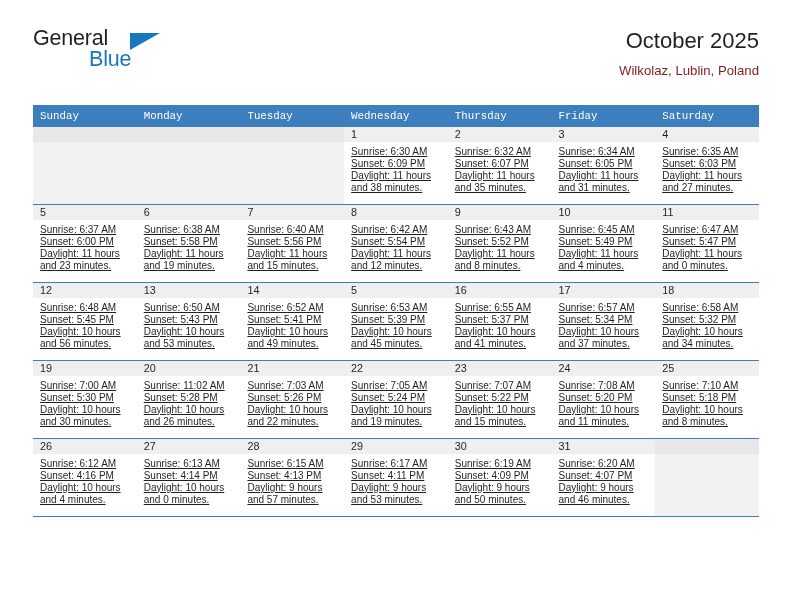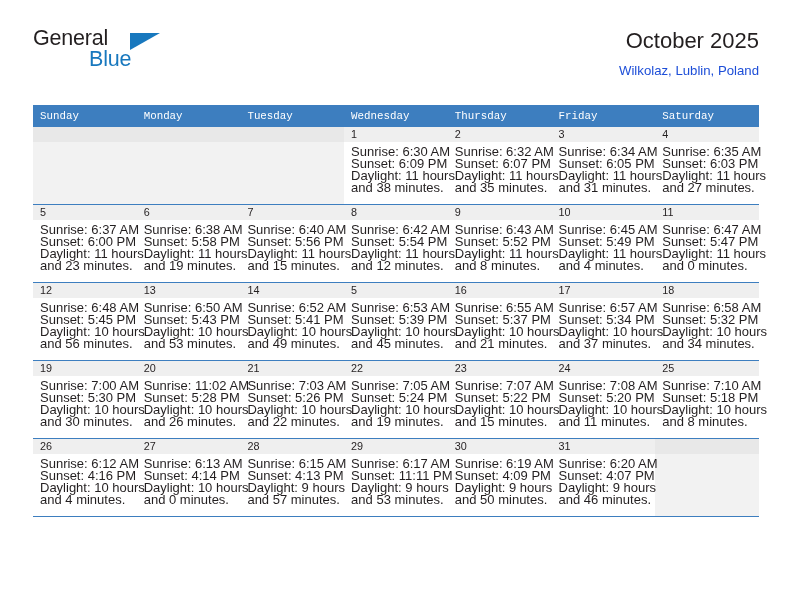--- a/index.html
+++ b/index.html
@@ -76,21 +76,21 @@
   .cal-title {
     font-size: 22px;
     font-weight: normal;
     color: #231f20;
     line-height: 1.15;
     margin: 0;
     white-space: nowrap;
   }
   .cal-subtitle {
     font-size: 13.2px;
-    color: #1d4ed8;
+    color: #7f1d1d;
     line-height: 1.2;
     margin-top: 10px;
     white-space: nowrap;
   }
 
   
   .calendar {
     position: absolute;
     left: 33px;
     top: 105px;
@@ -128,23 +128,24 @@
     padding: 1px 0 0 7px;
     font-size: 10.8px;
     color: #231f20;
     box-sizing: border-box;
   }
   td.empty .daynum-strip {
     background: #e8e8e8;
   }
   .cell-body {
     padding: 4px 6px 0 7px;
-    font-size: 13px;
+    font-size: 10px;
     line-height: 11.9px;
     color: #231f20;
+    text-decoration: underline;
   }
   .cell-body div {
     white-space: nowrap;
   }
 </style>
 </head>
 <body>
 
 <div class="page">
 
@@ -324,21 +325,21 @@
               <div>Daylight: 10 hours</div>
               <div>and 45 minutes.</div>
             </div>
           </td>
           <td>
             <div class="daynum-strip">16</div>
             <div class="cell-body">
               <div>Sunrise: 6:55 AM</div>
               <div>Sunset: 5:37 PM</div>
               <div>Daylight: 10 hours</div>
-              <div>and 21 minutes.</div>
+              <div>and 41 minutes.</div>
             </div>
           </td>
           <td>
             <div class="daynum-strip">17</div>
             <div class="cell-body">
               <div>Sunrise: 6:57 AM</div>
               <div>Sunset: 5:34 PM</div>
               <div>Daylight: 10 hours</div>
               <div>and 37 minutes.</div>
             </div>
@@ -443,21 +444,21 @@
               <div>Sunrise: 6:15 AM</div>
               <div>Sunset: 4:13 PM</div>
               <div>Daylight: 9 hours</div>
               <div>and 57 minutes.</div>
             </div>
           </td>
           <td>
             <div class="daynum-strip">29</div>
             <div class="cell-body">
               <div>Sunrise: 6:17 AM</div>
-              <div>Sunset: 11:11 PM</div>
+              <div>Sunset: 4:11 PM</div>
               <div>Daylight: 9 hours</div>
               <div>and 53 minutes.</div>
             </div>
           </td>
           <td>
             <div class="daynum-strip">30</div>
             <div class="cell-body">
               <div>Sunrise: 6:19 AM</div>
               <div>Sunset: 4:09 PM</div>
               <div>Daylight: 9 hours</div>

